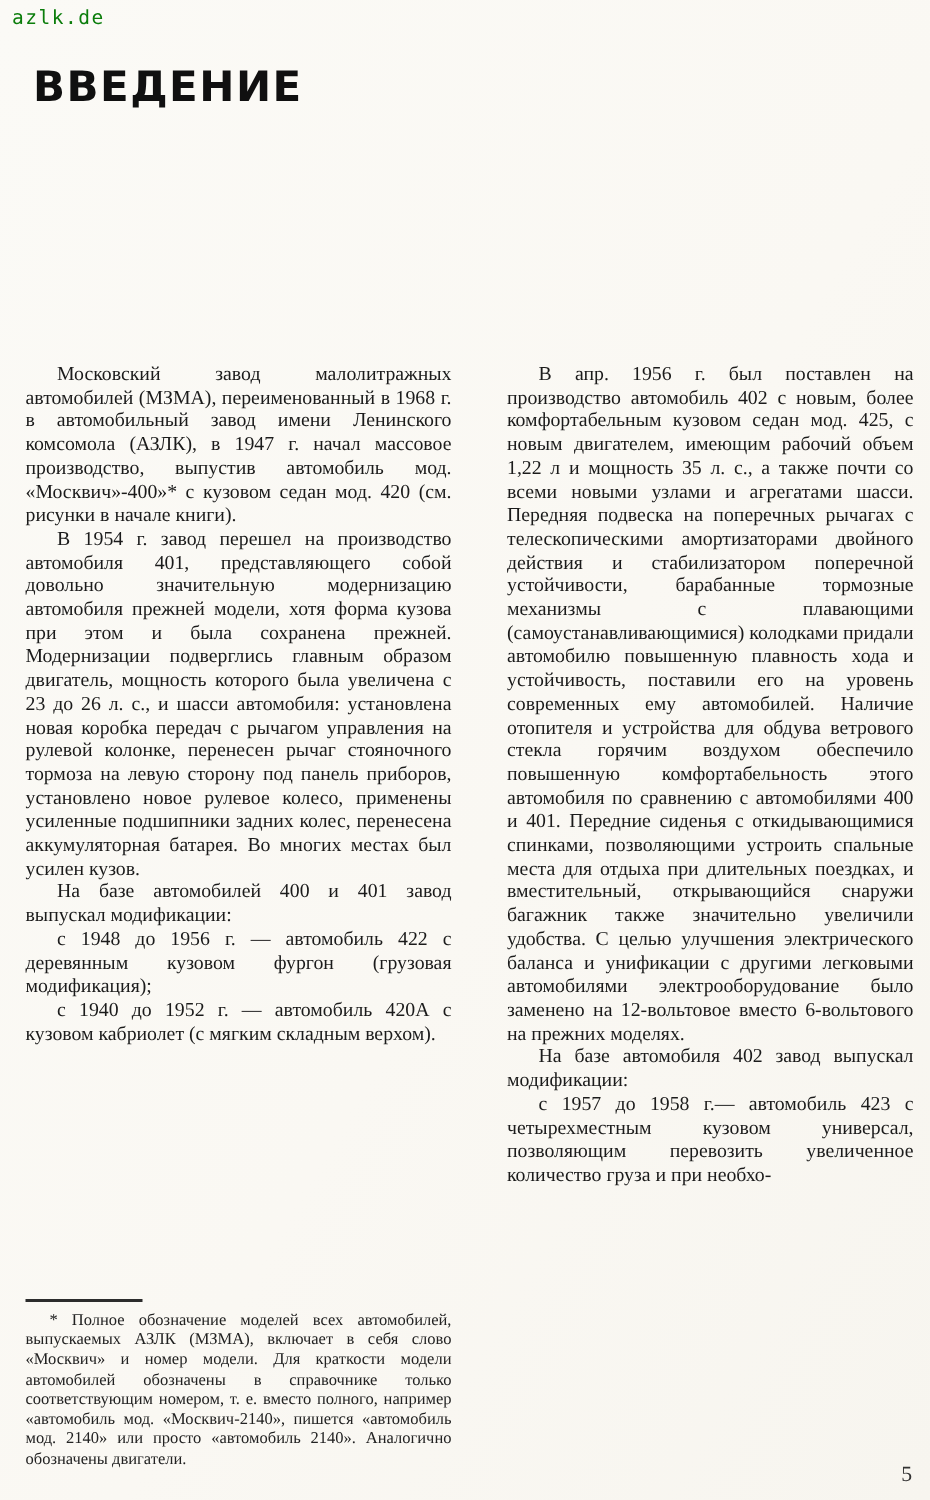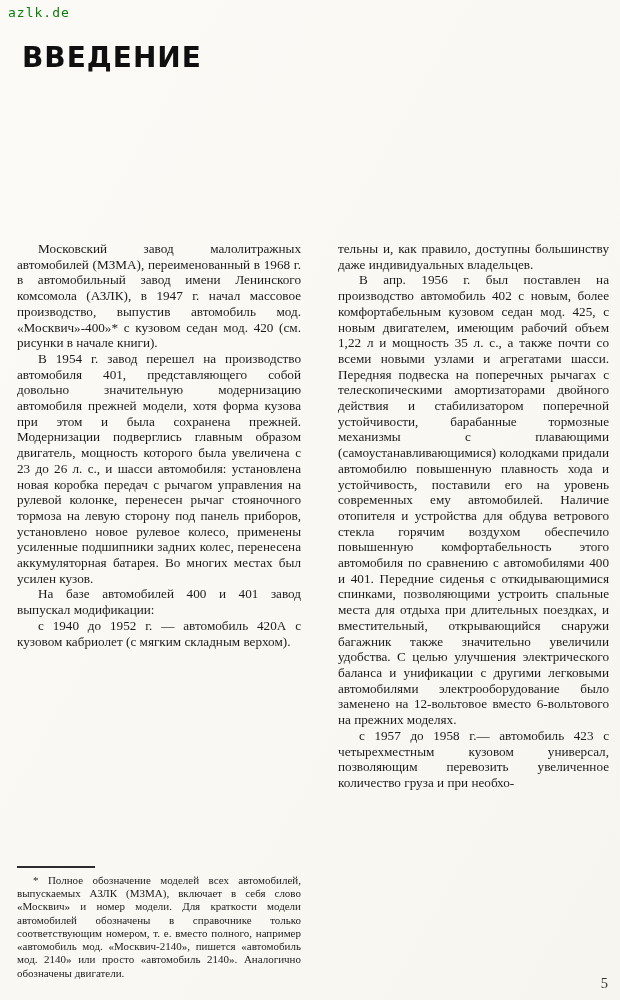--- a/index.html
+++ b/index.html
@@ -71,31 +71,32 @@
 
   <h1 class="title">ВВЕДЕНИЕ</h1>
 
   <div class="columns">
 
     <div class="col col-left">
       <div>
         <p class="body">Московский завод малолитражных автомобилей (МЗМА), переименованный в 1968 г. в автомобильный завод имени Ленинского комсомола (АЗЛК), в 1947 г. начал массовое производство, выпустив автомобиль мод. «Москвич»-400»* с кузовом седан мод. 420 (см. рисунки в начале книги).</p>
         <p class="body">В 1954 г. завод перешел на производство автомобиля 401, представляющего собой довольно значительную модернизацию автомобиля прежней модели, хотя форма кузова при этом и была сохранена прежней. Модернизации подверглись главным образом двигатель, мощность которого была увеличена с 23 до 26 л. с., и шасси автомобиля: установлена новая коробка передач с рычагом управления на рулевой колонке, перенесен рычаг стояночного тормоза на левую сторону под панель приборов, установлено новое рулевое колесо, применены усиленные подшипники задних колес, перенесена аккумуляторная батарея. Во многих местах был усилен кузов.</p>
         <p class="body">На базе автомобилей 400 и 401 завод выпускал модификации:</p>
+        <p class="body">с 1948 до 1956 г. — автомобиль 422 с деревянным кузовом фургон (грузовая модификация);</p>
         <p class="body">с 1940 до 1952 г. — автомобиль 420А с кузовом кабриолет (с мягким складным верхом).</p>
       </div>
       <div class="footnote">
         <div class="footnote-rule"></div>
         <p>* Полное обозначение моделей всех автомобилей, выпускаемых АЗЛК (МЗМА), включает в себя слово «Москвич» и номер модели. Для краткости модели автомобилей обозначены в справочнике только соответствующим номером, т. е. вместо полного, например «автомобиль мод. «Москвич-2140», пишется «автомобиль мод. 2140» или просто «автомобиль 2140». Аналогично обозначены двигатели.</p>
       </div>
     </div>
 
     <div class="col col-right">
-      <p class="body noindent">тельны и, как правило, доступны большинству даже индивидуальных владельцев.</p>
       <p class="body">В апр. 1956 г. был поставлен на производство автомобиль 402 с новым, более комфортабельным кузовом седан мод. 425, с новым двигателем, имеющим рабочий объем 1,22 л и мощность 35 л. с., а также почти со всеми новыми узлами и агрегатами шасси. Передняя подвеска на поперечных рычагах с телескопическими амортизаторами двойного действия и стабилизатором поперечной устойчивости, барабанные тормозные механизмы с плавающими (самоустанавливающимися) колодками придали автомобилю повышенную плавность хода и устойчивость, поставили его на уровень современных ему автомобилей. Наличие отопителя и устройства для обдува ветрового стекла горячим воздухом обеспечило повышенную комфортабельность этого автомобиля по сравнению с автомобилями 400 и 401. Передние сиденья с откидывающимися спинками, позволяющими устроить спальные места для отдыха при длительных поездках, и вместительный, открывающийся снаружи багажник также значительно увеличили удобства. С целью улучшения электрического баланса и унификации с другими легковыми автомобилями электрооборудование было заменено на 12-вольтовое вместо 6-вольтового на прежних моделях.</p>
+      <p class="body">На базе автомобиля 402 завод выпускал модификации:</p>
       <p class="body">с 1957 до 1958 г.— автомобиль 423 с четырехместным кузовом универсал, позволяющим перевозить увеличенное количество груза и при необхо-</p>
     </div>
 
   </div>
 
   <div class="page-number">5</div>
 
 </div>
 
 </body></html>

